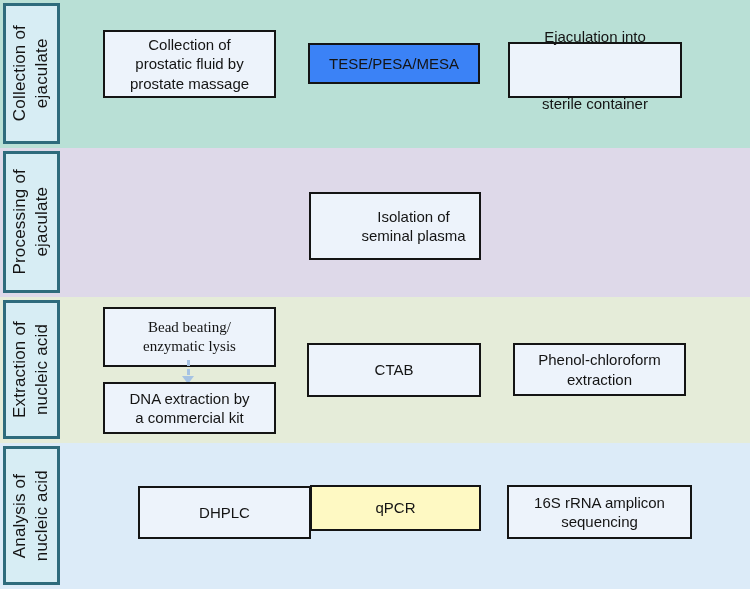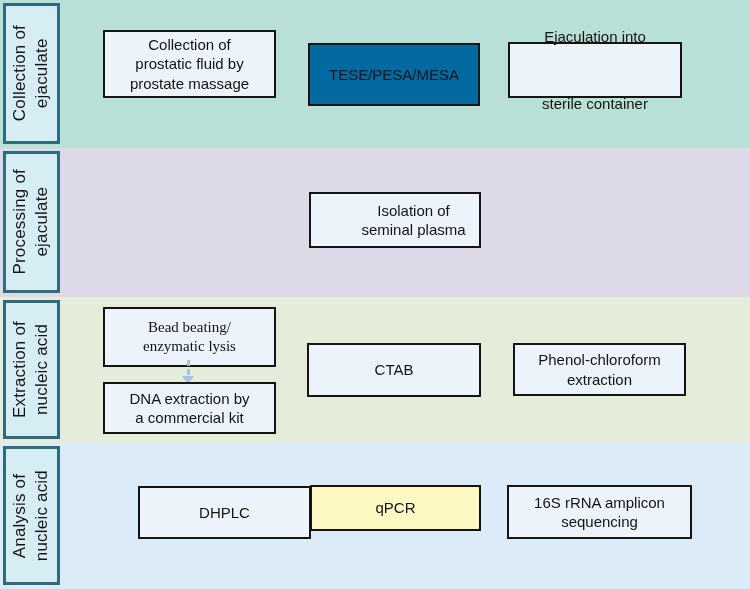--- a/index.html
+++ b/index.html
@@ -57,37 +57,37 @@
       <div class="side-label">
         <span>Collection of</span>
         <span>ejaculate</span>
       </div>
     </div>
     <div class="node" style="left: 103px; top: 30px; width: 173px; height: 68px; background-color: rgb(237, 243, 251);">
       <span>Collection of</span>
       <span>prostatic fluid by</span>
       <span>prostate massage</span>
     </div>
-    <div class="node" style="left: 308px; top: 43px; width: 172px; height: 63px; background-color: #0369a1;">
+    <div class="node" style="left: 308px; top: 43px; width: 172px; height: 41px; background-color: #3b82f6;">
       <span>TESE/PESA/MESA</span>
     </div>
     <div class="node" style="left: 508px; top: 42px; width: 174px; height: 56px; background-color: rgb(237, 243, 251); gap: 48px;">
       <span>Ejaculation into</span>
       <span>sterile container</span>
     </div>
   </section>
 
   <section class="band" style="height: 149px; background-color: rgb(222, 217, 233);">
     <div class="side-box" style="background-color: rgb(215, 237, 244);">
       <div class="side-label">
         <span>Processing of</span>
         <span>ejaculate</span>
       </div>
     </div>
-    <div class="node" style="left: 309px; top: 44px; width: 172px; height: 56px; background-color: rgb(237, 243, 251); padding-left: 41px;">
+    <div class="node" style="left: 309px; top: 44px; width: 172px; height: 68px; background-color: rgb(237, 243, 251); padding-left: 41px;">
       <span>Isolation of</span>
       <span>seminal plasma</span>
     </div>
   </section>
 
   <section class="band" style="height: 146px; background-color: rgb(229, 236, 217);">
     <div class="side-box" style="background-color: rgb(215, 237, 244);">
       <div class="side-label">
         <span>Extraction of</span>
         <span>nucleic acid</span>

